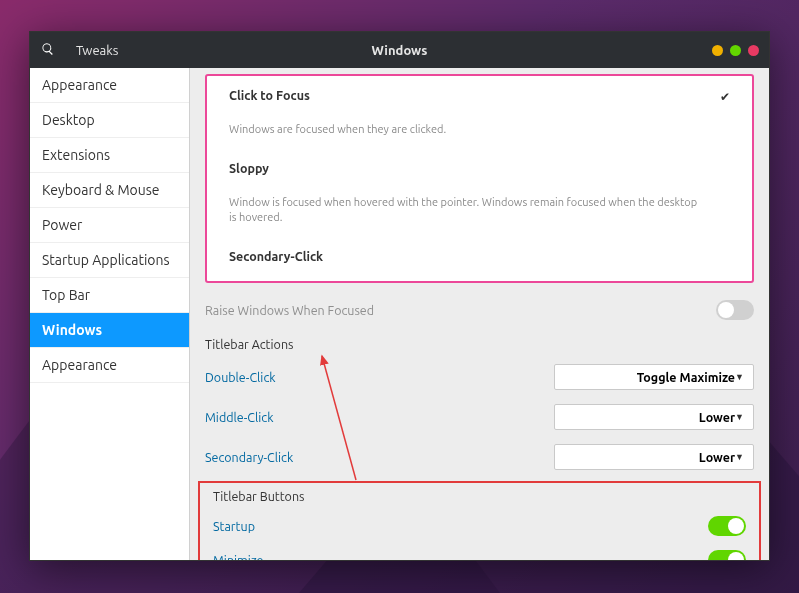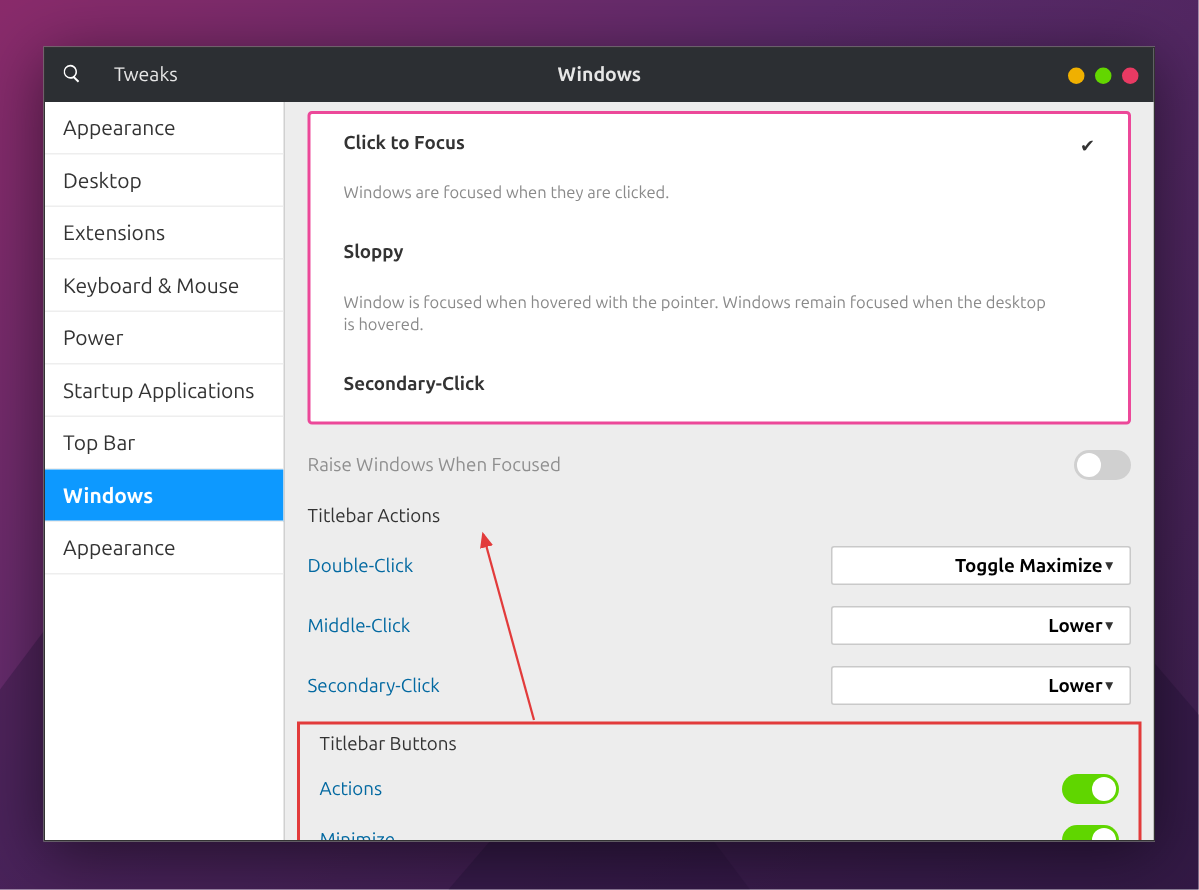--- a/index.html
+++ b/index.html
@@ -284,21 +284,21 @@
           <span class="label">Secondary-Click</span>
           <div class="dropdown">
             <span style="font-weight:600;">Lower</span>
             <span class="caret">▼</span>
           </div>
         </div>
 
         <div class="hl-box">
           <div class="section-head" style="padding-top:0;">Titlebar Buttons</div>
           <div class="row">
-            <span class="label">Actions</span>
+            <span class="label">Startup</span>
             <div class="switch on">
                 <div class="knob"></div>
               </div>
           </div>
           <div class="row">
             <span class="label">Minimize</span>
             <div class="switch on">
                 <div class="knob"></div>
               </div>
           </div>

